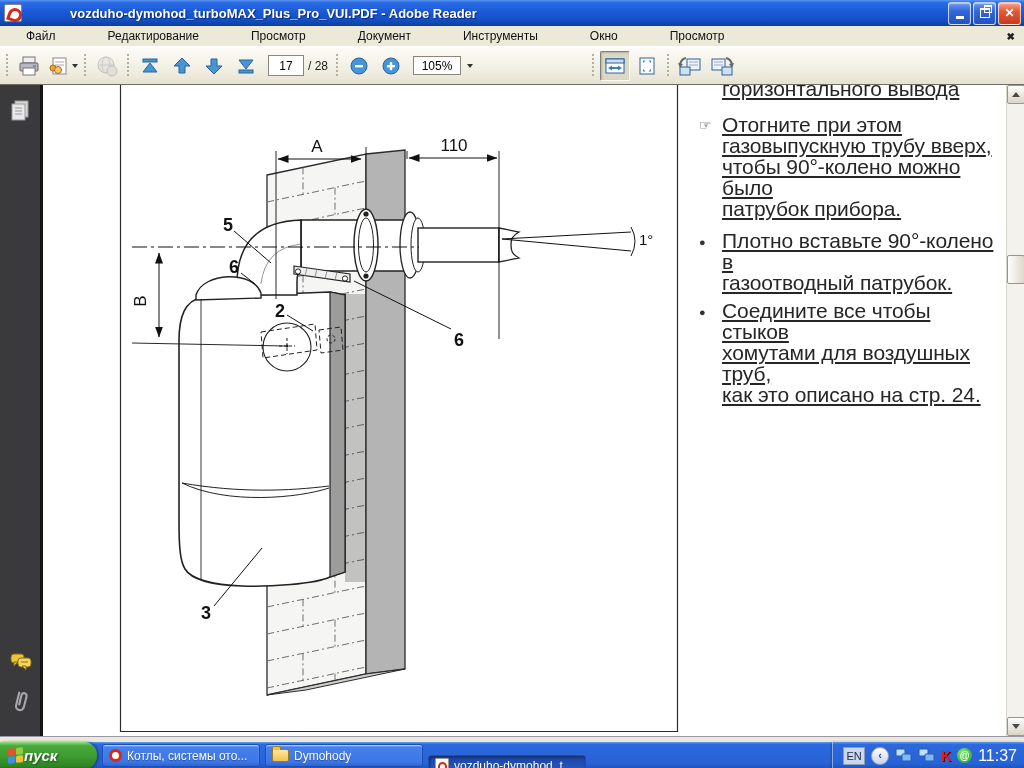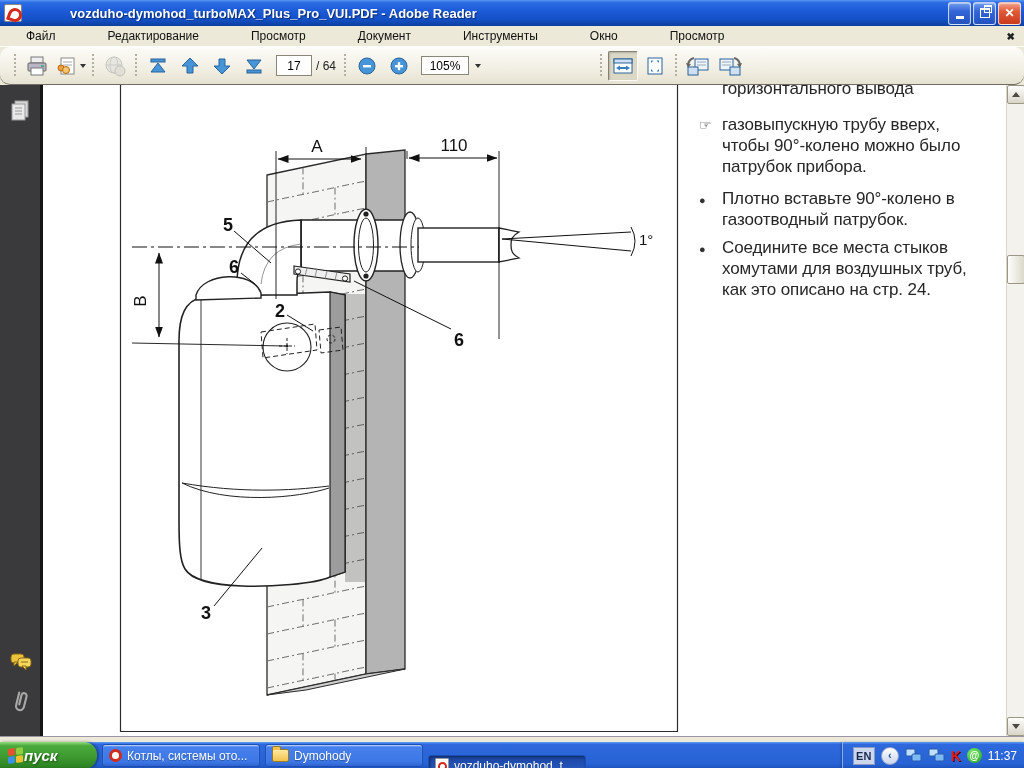--- a/index.html
+++ b/index.html
@@ -28,21 +28,21 @@
   
   .menubar{height:20px;background:#ece9d8;display:flex;align-items:center;font-size:12px;color:#111;
     border-bottom:1px solid #fff;}
   .menuitem{padding:0 26px;line-height:20px;}
   .menubar .spacer{flex:1;}
   .doc-close{padding:0 9px;font-weight:bold;color:#222;}
   .doc-close::before{content:"✖";font-size:10px;}
 
   
   .toolbar{height:37px;background:linear-gradient(180deg,#fdfcf8 0%,#efecdf 70%,#e6e2d2 100%);
-    border-bottom:1px solid #716d61;display:flex;align-items:center;padding-left:10px;border-radius:10px;}
+    border-bottom:1px solid #716d61;display:flex;align-items:center;padding-left:2px;}
   .grip{width:5px;height:24px;margin:0 3px;
     background:repeating-linear-gradient(180deg,#b4b0a0 0 2px,transparent 2px 4px);
     background-size:2px 100%;background-repeat:no-repeat;background-position:1px 0;}
   .tbtn{height:28px;min-width:28px;display:flex;align-items:center;justify-content:center;
     border:1px solid transparent;border-radius:2px;margin:0 1px;}
   .tbtn.pressed{background:#dcd8c6;border-color:#827f73 #fbfaf6 #fbfaf6 #827f73;box-shadow:inset 1px 1px 2px rgba(0,0,0,.18);}
   .tbtn svg{display:block;}
   .dd-arrow{width:0;height:0;border-left:3px solid transparent;border-right:3px solid transparent;
     border-top:4px solid #333;margin-left:3px;}
   .page-input{width:30px;height:17px;border:1px solid #8a8778;font-size:12px;text-align:center;
@@ -58,21 +58,21 @@
   .sidebar{width:40px;background:#3a3a3c;border-right:3px solid #151515;position:relative;flex:0 0 auto;}
   .side-icon{position:absolute;left:9px;}
   .docarea{flex:1;background:#fff;position:relative;overflow:hidden;}
   .figure-svg{position:absolute;left:0;top:0;}
 
   
   .textcol{position:absolute;left:656px;top:-7px;width:300px;color:#262626;}
   .para{display:flex;margin-bottom:12px;}
   .para .marker{width:23px;flex:0 0 auto;font-size:14px;color:#333;line-height:21px;padding-top:1px;}
   .para.bullet .marker{font-size:11px;padding-top:2px;}
-  .para .lines{font-size:17px;line-height:21px;letter-spacing:-0.1px;}
+  .para .lines{font-size:21px;line-height:21px;letter-spacing:-0.1px;text-decoration:underline;}
   .para.p1{margin-bottom:15px;}
   .para.p2{margin-bottom:11px;}
   .para.p3{margin-bottom:7px;}
 
   
   .scrollbar{width:17px;background:#f3f2ec;border-left:1px solid #d8d5c8;position:relative;flex:0 0 auto;}
   .sb-btn{position:absolute;left:0;width:16px;height:17px;
     background:linear-gradient(180deg,#fdfdfb,#d9d5c9);border:1px solid #9b9785;border-radius:2px;
     display:flex;align-items:center;justify-content:center;}
   .sb-up{top:0;} .sb-down{bottom:0;}
@@ -104,30 +104,30 @@
   .tasklabel{color:#fff;font-size:12px;white-space:nowrap;overflow:hidden;text-shadow:0 1px 1px rgba(0,0,0,.35);}
   .opera-ic{width:13px;height:13px;border-radius:50%;background:#fff;border:3px solid #d12b1c;box-sizing:border-box;flex:0 0 auto;}
   .folder-ic{width:15px;height:11px;background:linear-gradient(180deg,#ffe9a0,#f2c24e);border:1px solid #9a7a22;border-radius:1px 2px 2px 2px;position:relative;flex:0 0 auto;}
   .folder-ic::before{content:"";position:absolute;left:-1px;top:-4px;width:7px;height:3px;background:#f2c24e;border:1px solid #9a7a22;border-bottom:none;border-radius:2px 2px 0 0;}
   .pdftask-ic{width:12px;height:14px;background:#fff;border:1px solid #999;border-radius:1px;position:relative;flex:0 0 auto;}
   .pdftask-ic::before{content:"";position:absolute;left:2px;top:3px;width:5px;height:5px;border:2px solid #d42a1e;border-radius:50% 50% 50% 0;}
   .tray{position:absolute;right:0;top:0;height:27px;display:flex;align-items:center;gap:6px;padding:0 7px 0 10px;
     border-left:1px solid rgba(255,255,255,.45);box-shadow:-1px 0 2px rgba(0,0,0,.25);
     background:linear-gradient(180deg,#5f9cf6 0%,#2e68dd 9%,#2763d4 80%,#1c50ba 100%);}
   .lang{min-width:20px;height:16px;background:#ccd6ec;border:1px solid #8a9ac0;color:#17ay;color:#1a2a4a;
-    font-size:11px;display:flex;align-items:center;justify-content:center;font-weight:bold;}
+    font-size:11px;display:flex;align-items:center;justify-content:center;}
   .chev{width:16px;height:16px;border-radius:50%;background:linear-gradient(180deg,#ffffff,#c9d5ec);
     border:1px solid #93a7cc;color:#24509e;font-weight:bold;font-size:11px;display:flex;align-items:center;justify-content:center;}
   .chev::before{content:"‹";margin-top:-2px;}
   .kasp{color:#e01f1f;font-weight:bold;font-size:14px;text-shadow:1px 1px 0 #5a0000;line-height:14px;}
   .kasp::before{content:"K";}
   .icq{width:15px;height:15px;border-radius:50%;background:radial-gradient(circle at 35% 30%,#7dea6e,#1da21d);
     color:#fff;font-size:10px;font-weight:bold;display:flex;align-items:center;justify-content:center;}
   .icq::before{content:"@";}
-  .clock{color:#fff;font-size:12px;}
+  .clock{color:#fff;font-size:16px;}
   .net-ic{display:block;}
 </style>
 </head>
 <body>
 
 <div class="window">
 
   <div class="titlebar">
     <div class="pdf-app-icon"></div>
     <div class="titletext">vozduho-dymohod_turboMAX_Plus_Pro_VUI.PDF - Adobe Reader</div>
@@ -200,21 +200,21 @@
         <path d="M10,17 L2,9 L7,9 L7,2 L13,2 L13,9 L18,9 Z" fill="#4695d8" stroke="#2a6399"></path>
       </svg>
     </div>
     <div class="tbtn">
       <svg width="20" height="18">
         <path d="M10,12 L3,3 L17,3 Z" fill="#4695d8" stroke="#2a6399"></path>
         <rect x="3" y="13" width="14" height="3" fill="#4695d8" stroke="#2a6399"></rect>
       </svg>
     </div>
     <input class="page-input" value="17" style="">
-    <span class="page-total">/ 64</span>
+    <span class="page-total">/ 28</span>
     <div class="grip"></div>
     <div class="tbtn">
       <svg width="18" height="18">
         <circle cx="9" cy="9" r="8" fill="#4695d8" stroke="#2a6399"></circle>
           <rect x="5" y="8" width="8" height="2.4" fill="#fff"></rect>
       </svg>
     </div>
     <div class="tbtn">
       <svg width="18" height="18">
         <circle cx="9" cy="9" r="8" fill="#4695d8" stroke="#2a6399"></circle>
@@ -401,36 +401,37 @@
       <div class="textcol">
         <div class="para p1">
           <div class="marker"></div>
           <div class="lines">
             <div>горизонтального вывода</div>
           </div>
         </div>
         <div class="para p2">
           <div class="marker">☞</div>
           <div class="lines">
+            <div>Отогните при этом</div>
             <div>газовыпускную трубу вверх,</div>
             <div>чтобы 90°-колено можно было</div>
             <div>патрубок прибора.</div>
           </div>
         </div>
         <div class="para p3 bullet">
           <div class="marker">●</div>
           <div class="lines">
             <div>Плотно вставьте 90°-колено в</div>
             <div>газоотводный патрубок.</div>
           </div>
         </div>
         <div class="para p4 bullet">
           <div class="marker">●</div>
           <div class="lines">
-            <div>Соедините все места стыков</div>
+            <div>Соедините все чтобы стыков</div>
             <div>хомутами для воздушных труб,</div>
             <div>как это описано на стр. 24.</div>
           </div>
         </div>
       </div>
     </div>
 
     <div class="scrollbar">
       <div class="sb-btn sb-up">
           <div class="tri-up"></div>

